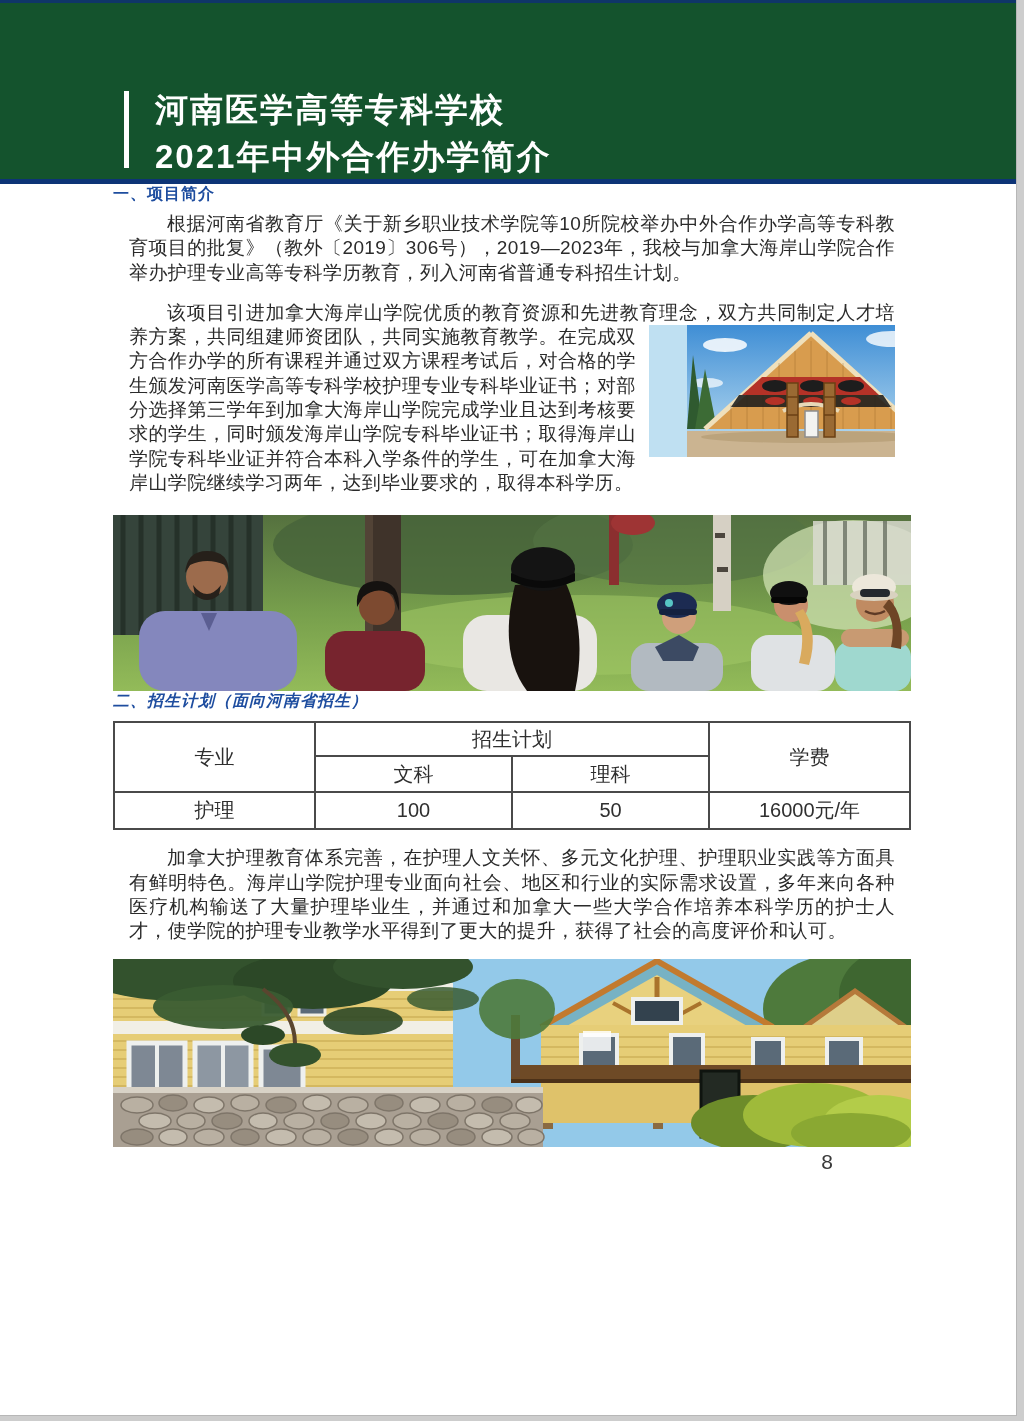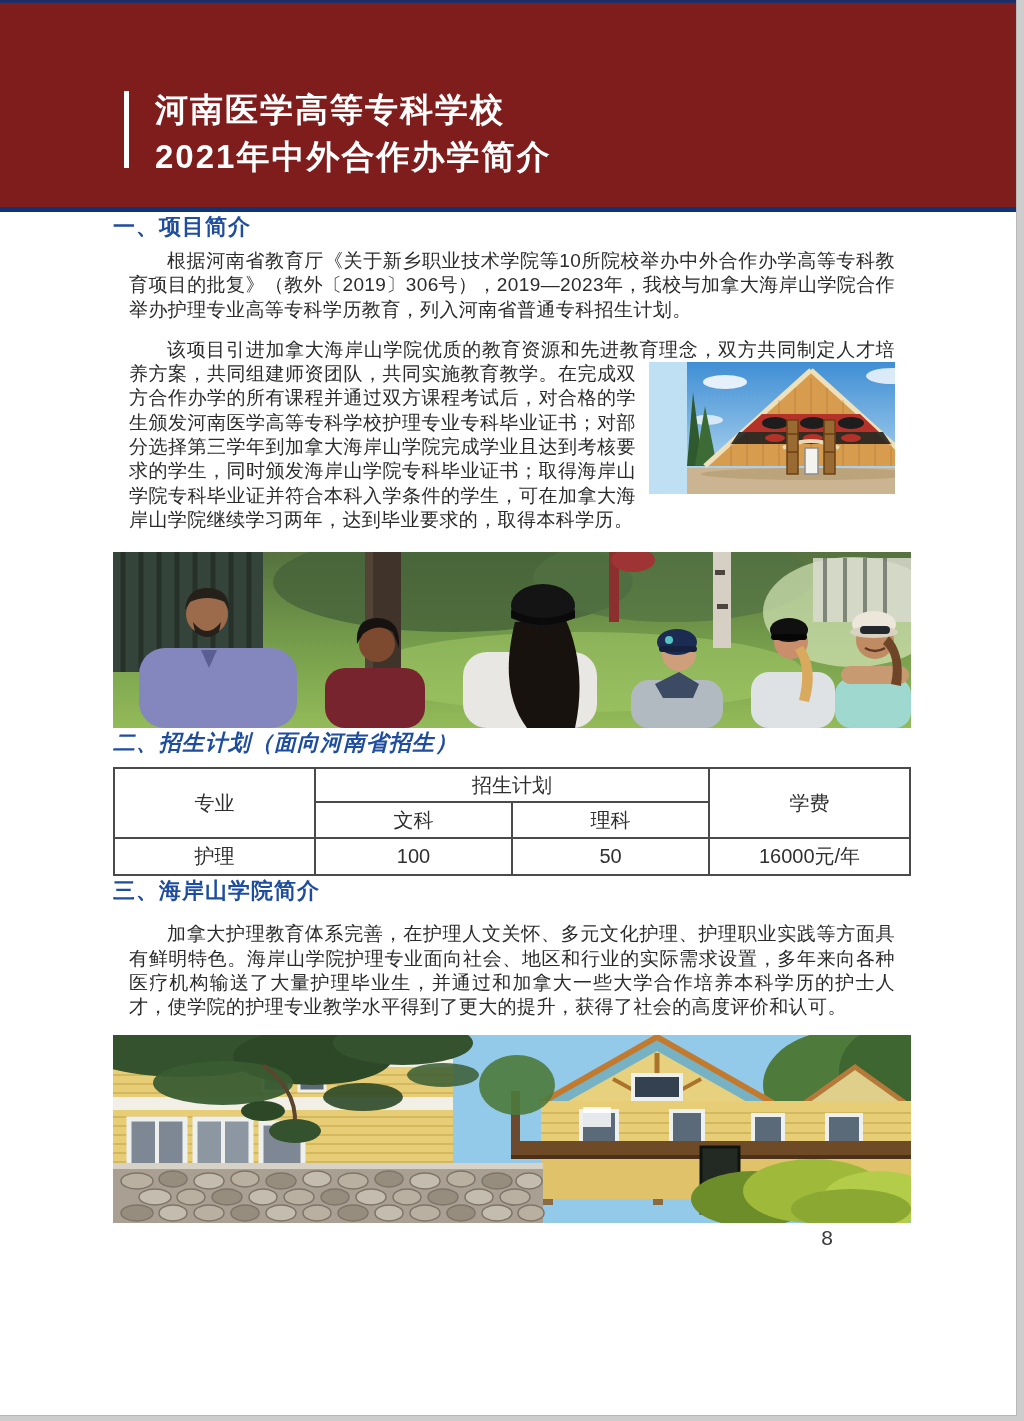--- a/index.html
+++ b/index.html
@@ -11,34 +11,34 @@
   }
   .page{
     position:absolute;left:0;top:0;width:1016px;height:1415px;
     background:#ffffff;
     border-right:1px solid #b7b7b7;
     border-bottom:1px solid #b7b7b7;
     overflow:hidden;
   }
   
   .banner{
-    position:relative;width:100%;height:212px;background:#7f1d1d;
+    position:relative;width:100%;height:184px;background:#14532d;
     box-sizing:border-box;
   }
   .banner .top-edge{position:absolute;left:0;top:0;width:100%;height:3px;background:#0e3174;opacity:.85;}
   .banner .bottom-edge{position:absolute;left:0;bottom:0;width:100%;height:5px;background:#0d3476;}
   .accent-bar{position:absolute;left:124px;top:91px;width:5px;height:77px;background:#ffffff;}
   .banner-title{
     position:absolute;left:155px;top:86px;color:#ffffff;font-weight:700;
     font-size:33px;line-height:47px;letter-spacing:2px;white-space:nowrap;
   }
   
   .content{padding:0 105px 0 113px;}
   h2.sec{
-    color:#1e4d9f;font-size:22px;font-weight:700;margin:0;letter-spacing:1px;
+    color:#1e4d9f;font-size:16px;font-weight:700;margin:0;letter-spacing:1px;
   }
   .sec1{margin-top:13px;}
   .sec2{margin-top:11px;font-style:italic;}
   .sec3{margin-top:19px;}
   .body-par{
     margin:16px;color:#2b2b2b;font-size:19px;line-height:24.3px;
     text-align:justify;letter-spacing:.4px;
   }
   .indent{text-indent:2em;}
   .first-par{margin-top:7px;}
@@ -233,21 +233,20 @@
         </tr>
         <tr class="r3">
           <td>护理</td>
           <td>100</td>
           <td>50</td>
           <td>16000元/年</td>
         </tr>
       </tbody>
     </table>
 
-    <h2 class="sec sec3">三、海岸山学院简介</h2>
     <p class="body-par indent">加拿大护理教育体系完善，在护理人文关怀、多元文化护理、护理职业实践等方面具有鲜明特色。海岸山学院护理专业面向社会、地区和行业的实际需求设置，多年来向各种医疗机构输送了大量护理毕业生，并通过和加拿大一些大学合作培养本科学历的护士人才，使学院的护理专业教学水平得到了更大的提升，获得了社会的高度评价和认可。</p>
 
     <div class="photo-wide photo-campus">
       <svg width="798" height="188" viewBox="0 0 798 188" xmlns="http://www.w3.org/2000/svg">
         <rect width="798" height="188" fill="#93c9e9"></rect>
         <ellipse cx="730" cy="50" rx="80" ry="55" fill="#4e7a3c"></ellipse>
         <ellipse cx="786" cy="36" rx="60" ry="48" fill="#3e6630"></ellipse>
         <rect x="754" y="52" width="4" height="70" fill="#555555"></rect>
 
         <rect x="0" y="28" width="340" height="132" fill="#e6cd76"></rect>

